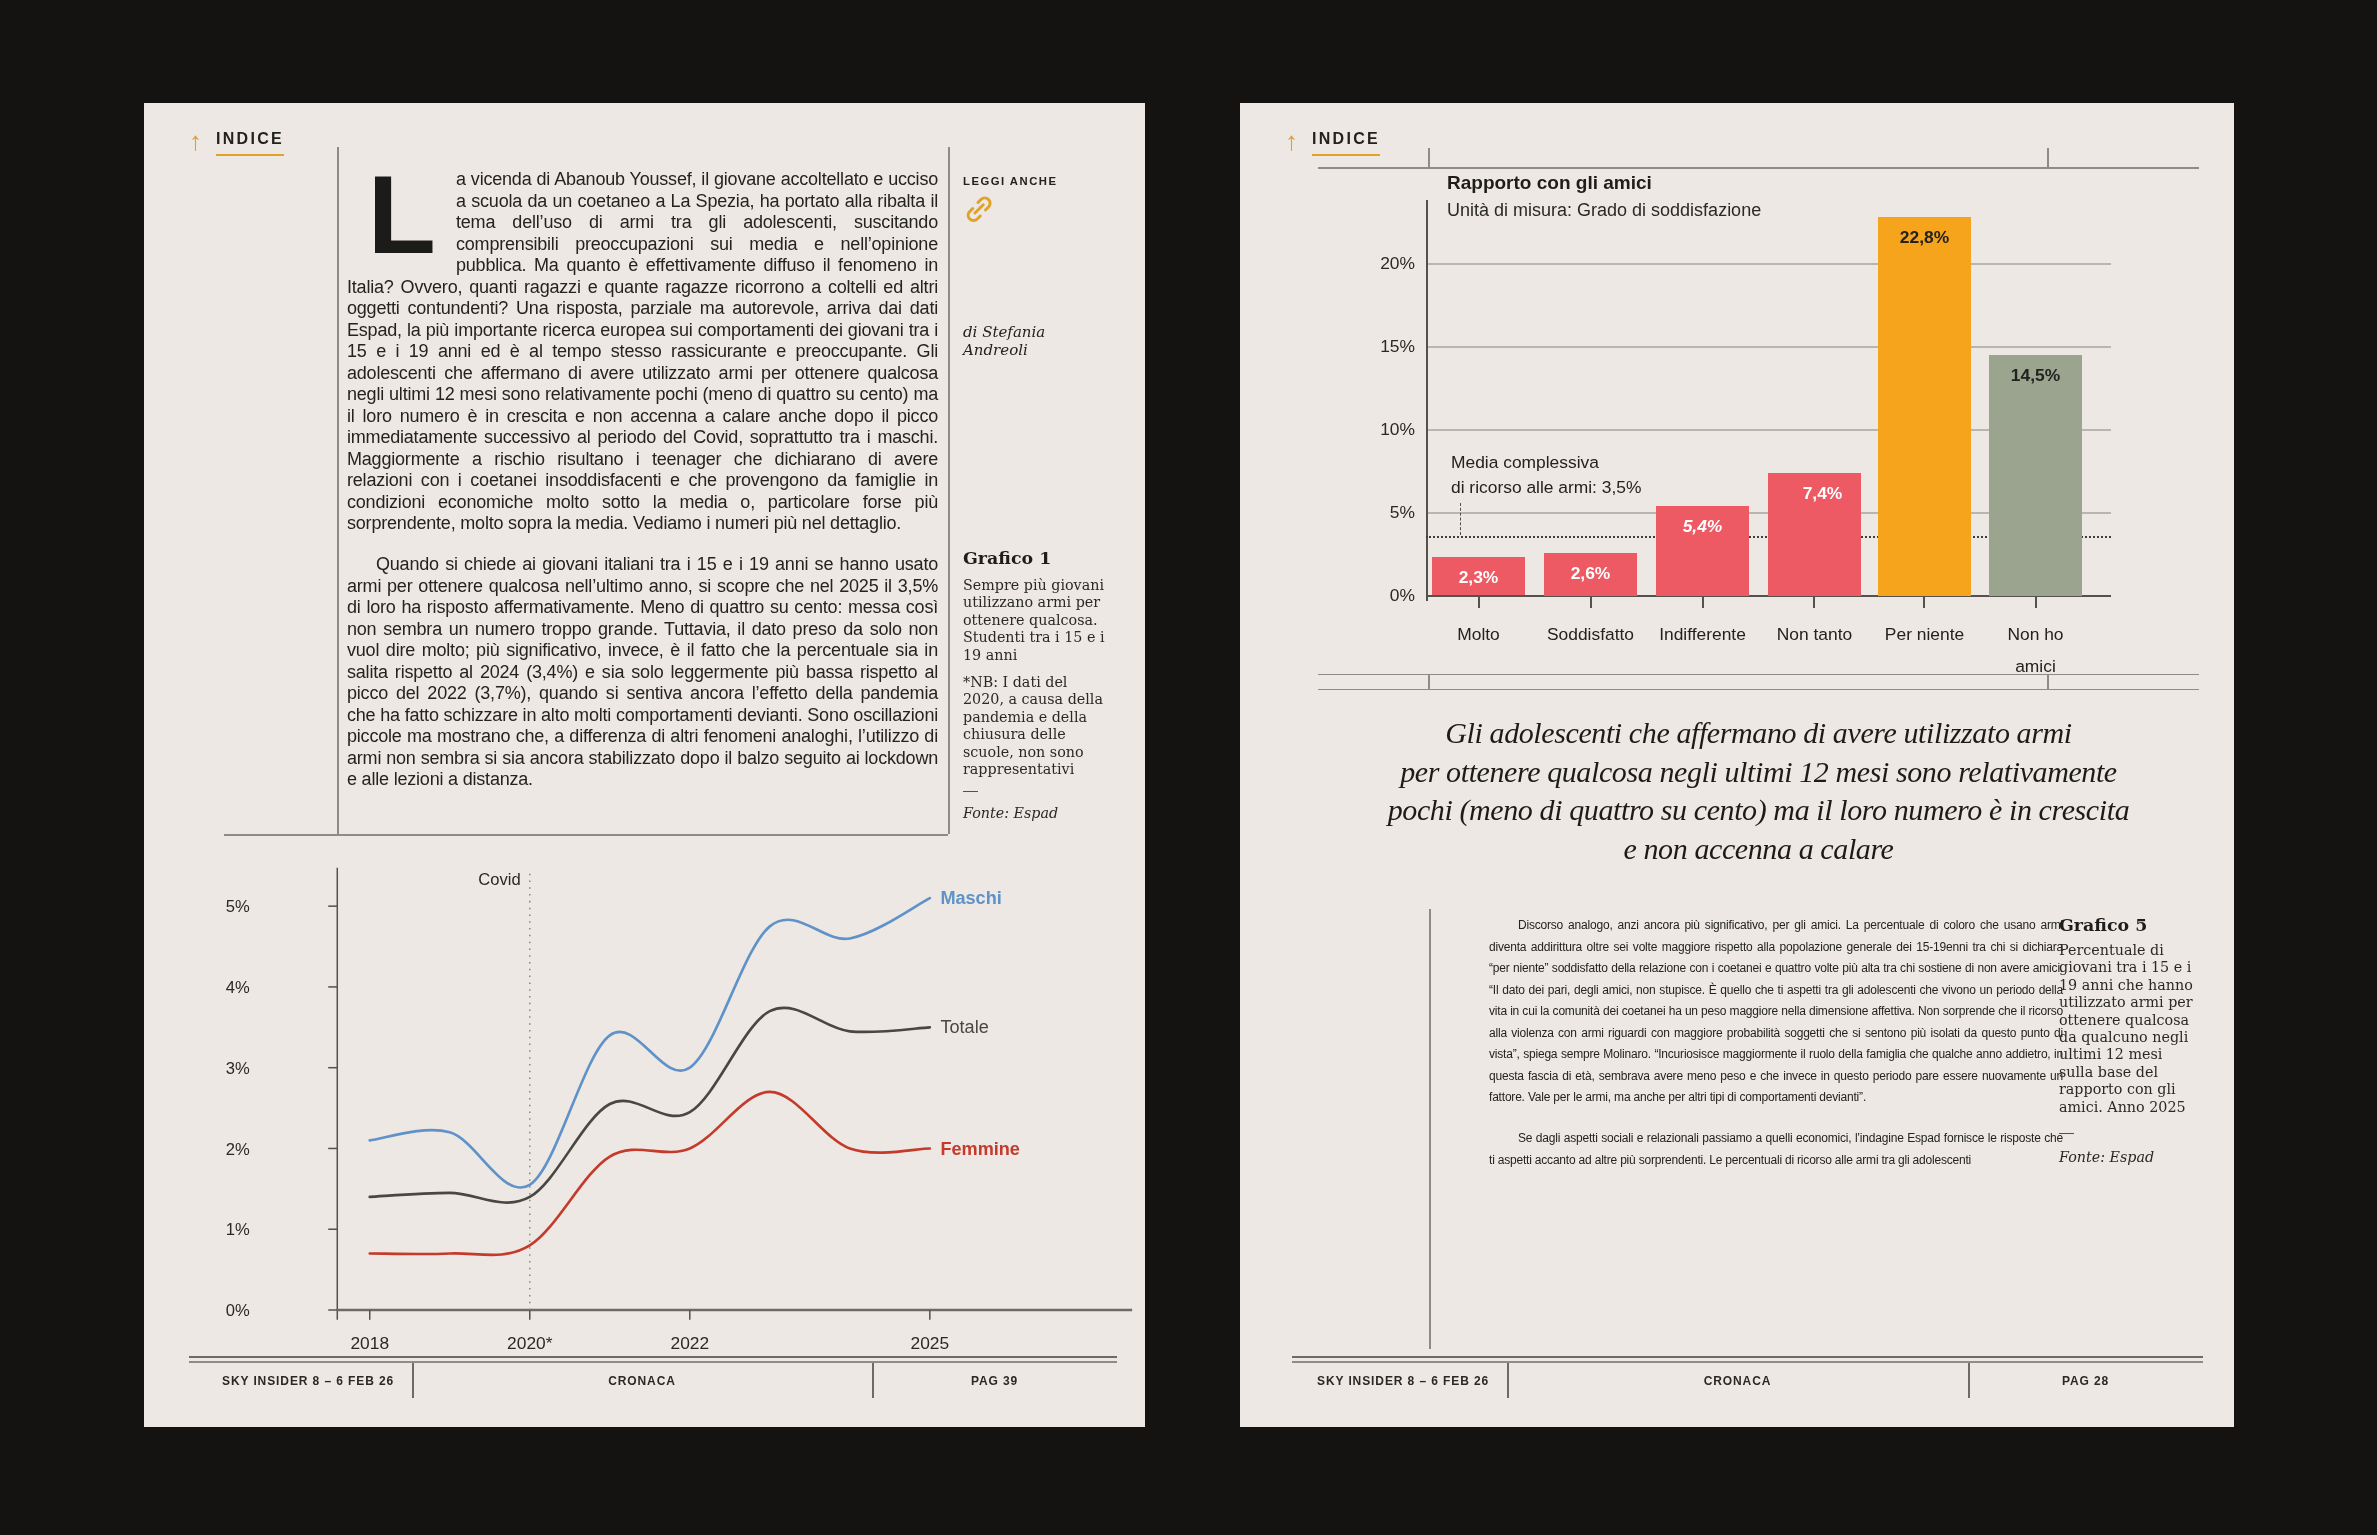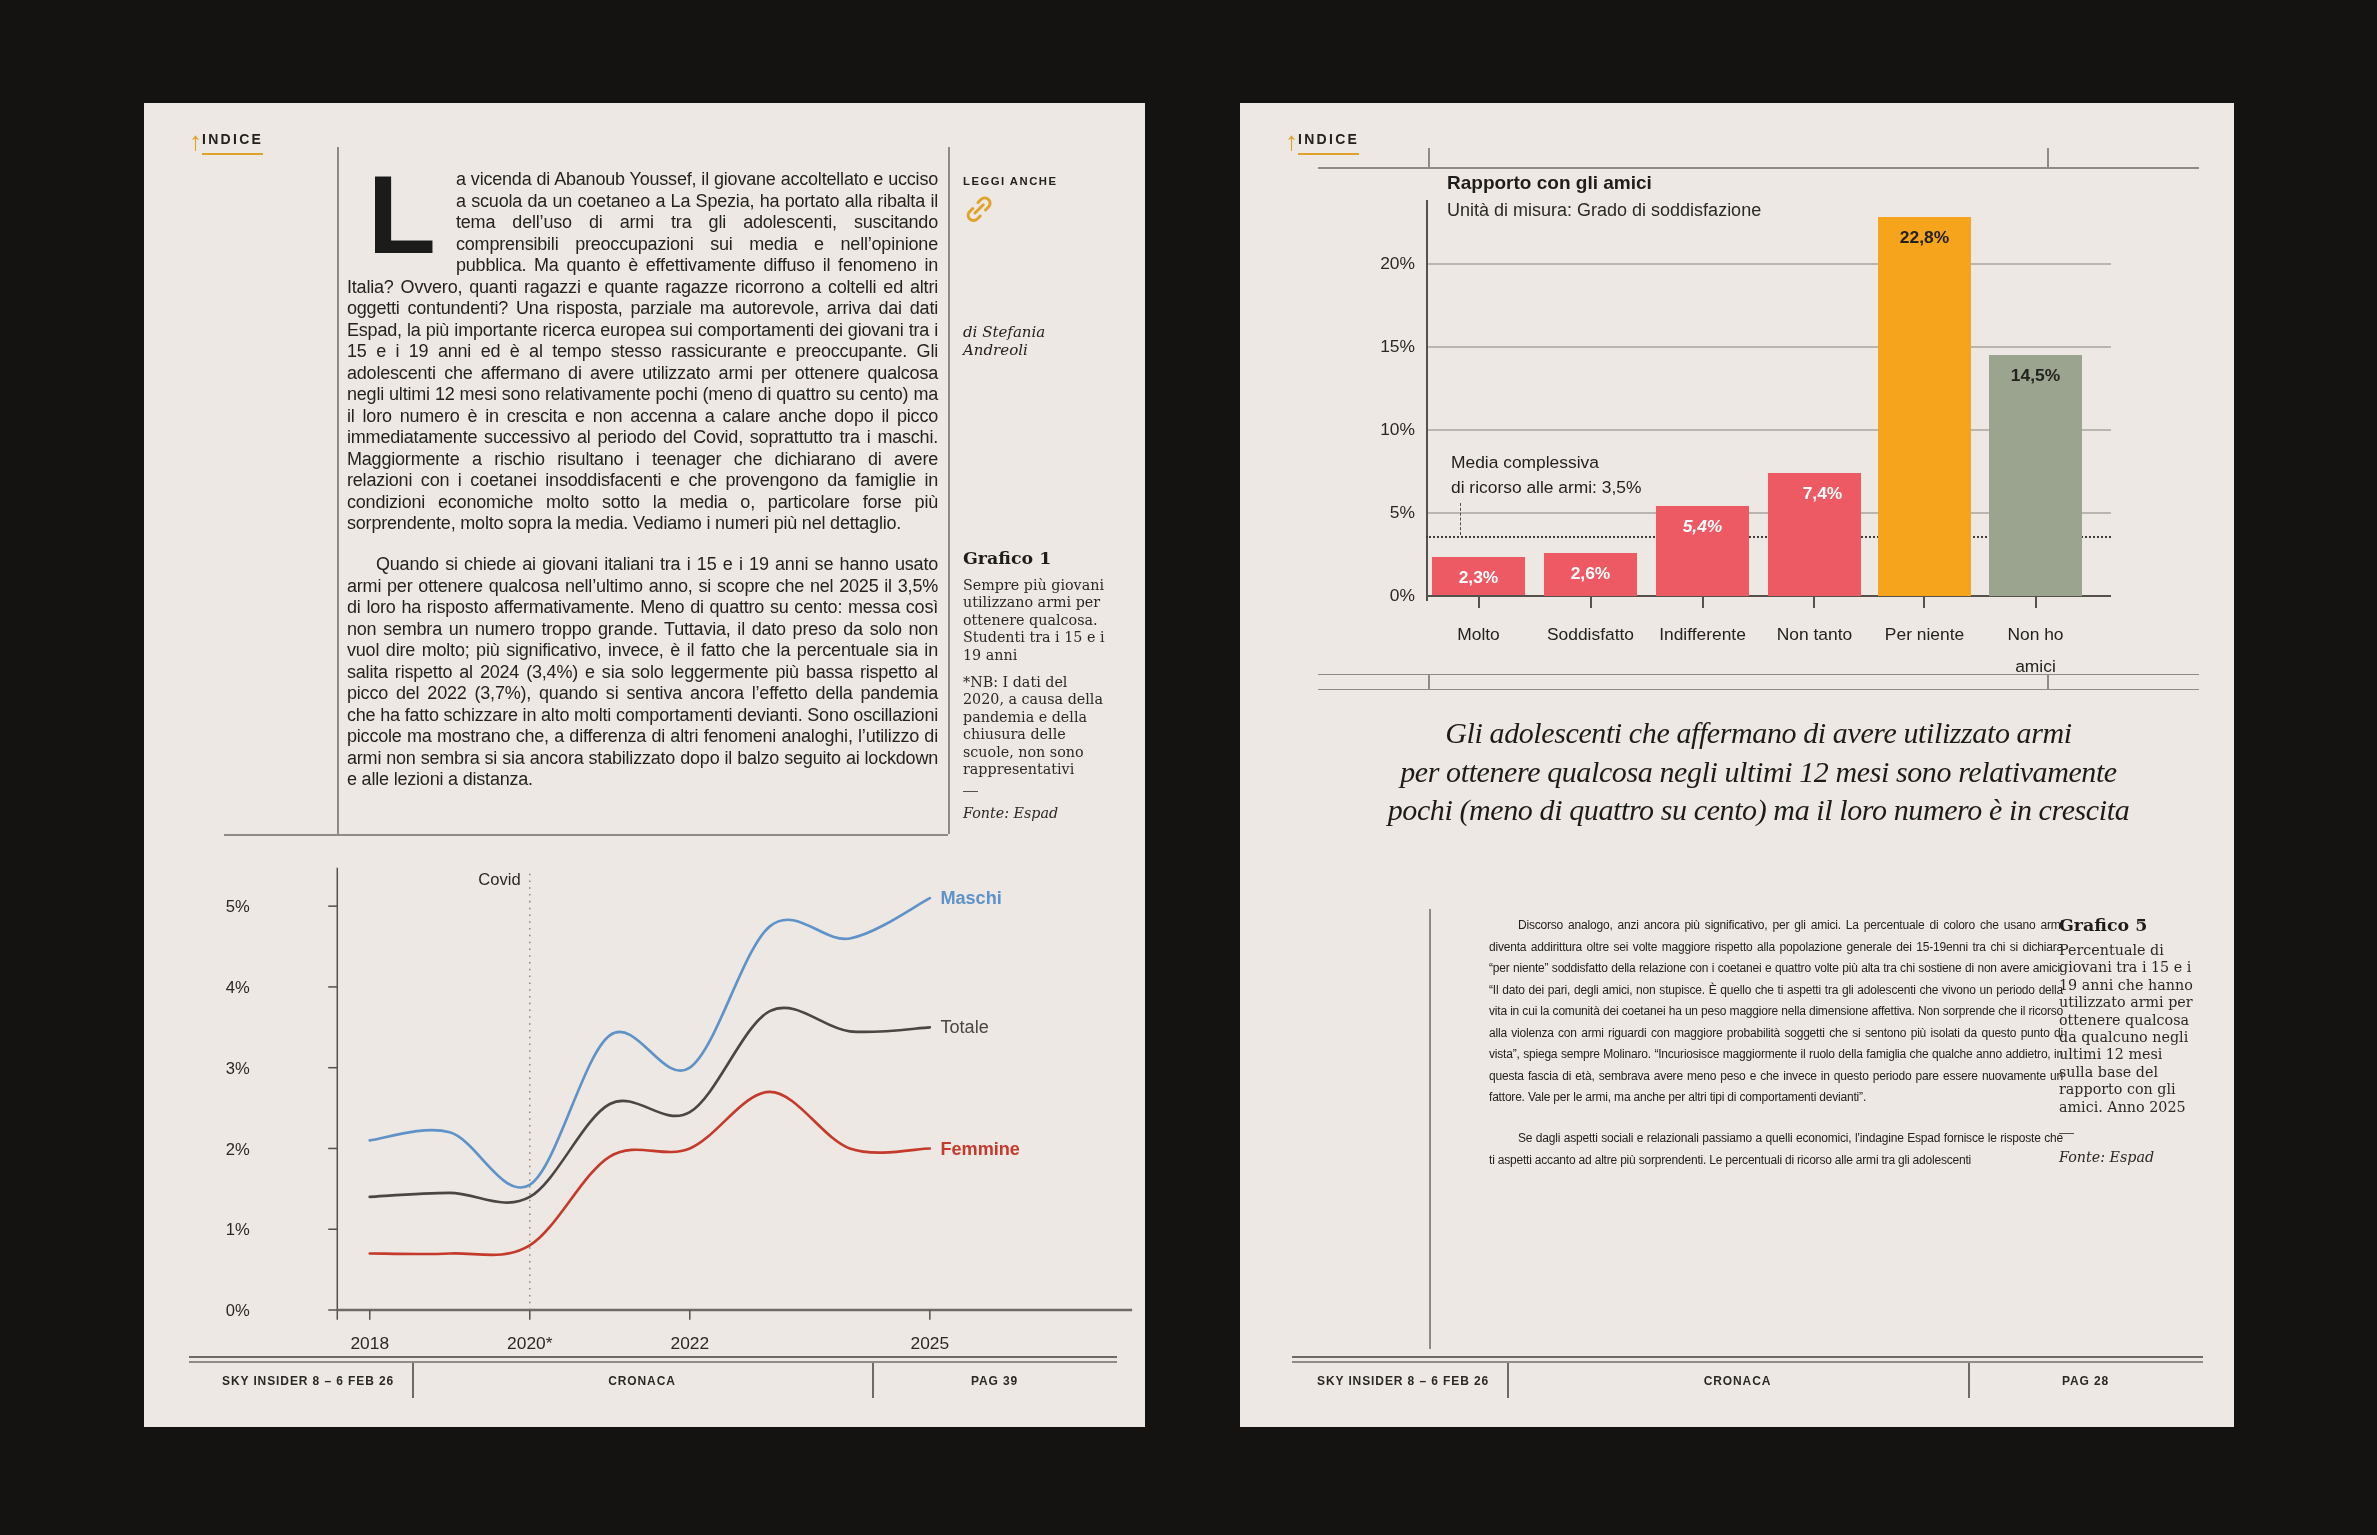--- a/index.html
+++ b/index.html
@@ -6,21 +6,21 @@
   .stage{position:relative;width:2377px;height:1536px;background:#151312;overflow:hidden;
          font-family:"Liberation Sans",sans-serif;color:#21201E;}
   .page{position:absolute;top:103px;height:1324px;background:#EDE8E3;}
   #page-left{left:144px;width:1001px;}
   #page-right{left:1240px;width:994px;}
   .abs{position:absolute;}
   .vrule{position:absolute;width:1.5px;background:#8f8c86;}
   .hrule{position:absolute;height:1.5px;background:#8f8c86;}
   .indice{position:absolute;left:45px;top:22.6px;cursor:pointer;}
   .indice .arrow{color:#DFA32B;font-size:26px;font-weight:700;vertical-align:middle;}
-  .indice .lbl{display:inline-block;margin-left:0;font-size:14px;letter-spacing:2.3px;font-weight:700;color:#22211F;
+  .indice .lbl{display:inline-block;margin-left:14px;font-size:16px;letter-spacing:2.3px;font-weight:700;color:#22211F;
                border-bottom:2.3px solid #DFA32B;padding-bottom:6px;}
   .article{position:absolute;left:203px;top:66px;width:591px;font-size:18px;line-height:21.5px;
            text-align:justify;color:#24231F;letter-spacing:-0.2px;}
   .article p{margin:0;}
   .article .p2{margin-top:19.6px;text-indent:29px;}
   .dropcap{float:left;width:109px;height:106px;font-size:112px;line-height:92px;font-weight:700;
            text-align:center;color:#1B1B19;}
   .sb{position:absolute;left:819px;width:147px;}
   .sb-label{font-size:11.3px;letter-spacing:1.5px;font-weight:700;color:#23221F;}
   .sb-link{font-family:"DejaVu Serif",serif;font-size:15px;line-height:20.4px;color:#23221F;cursor:pointer;}
@@ -183,20 +183,21 @@
       </div>
 
     <div class="hrule" style="left:78px;top:571px;width:881px;height:1.1px"></div>
     <div class="hrule" style="left:78px;top:586px;width:881px;height:1.1px"></div>
     <div class="vrule" style="left:188px;top:571px;height:15px"></div>
     <div class="vrule" style="left:807px;top:571px;height:15px"></div>
 
     <div class="quoteline" style="top:611px">Gli adolescenti che affermano di avere utilizzato armi</div>
     <div class="quoteline" style="top:650px">per ottenere qualcosa negli ultimi 12 mesi sono relativamente</div>
     <div class="quoteline" style="top:688px">pochi (meno di quattro su cento) ma il loro numero è in crescita</div>
+    <div class="quoteline" style="top:727px">e non accenna a calare</div>
 
     <div class="vrule" style="left:189px;top:806px;height:440px"></div>
     <div class="body-right">
       <p>Discorso analogo, anzi ancora più significativo, per gli amici. La percentuale di coloro che usano armi diventa addirittura oltre sei volte maggiore rispetto alla popolazione generale dei 15-19enni tra chi si dichiara “per niente” soddisfatto della relazione con i coetanei e quattro volte più alta tra chi sostiene di non avere amici. “Il dato dei pari, degli amici, non stupisce. È quello che ti aspetti tra gli adolescenti che vivono un periodo della vita in cui la comunità dei coetanei ha un peso maggiore nella dimensione affettiva. Non sorprende che il ricorso alla violenza con armi riguardi con maggiore probabilità soggetti che si sentono più isolati da questo punto di vista”, spiega sempre Molinaro. “Incuriosisce maggiormente il ruolo della famiglia che qualche anno addietro, in questa fascia di età, sembrava avere meno peso e che invece in questo periodo pare essere nuovamente un fattore. Vale per le armi, ma anche per altri tipi di comportamenti devianti”.</p>
       <p class="pb">Se dagli aspetti sociali e relazionali passiamo a quelli economici, l’indagine Espad fornisce le risposte che ti aspetti accanto ad altre più sorprendenti. Le percentuali di ricorso alle armi tra gli adolescenti</p>
     </div>
 
     <div class="sb sb-head abs" style="top:812px">Grafico 5</div>
     <div class="sb sb-text abs" style="top:839px;width:140px">Percentuale di giovani tra i 15 e i 19 anni che hanno utilizzato armi per ottenere qualcosa da qualcuno negli ultimi 12 mesi sulla base del rapporto con gli amici. Anno 2025</div>
     <div class="sb sb-dash abs" style="top:1020px">—</div>

